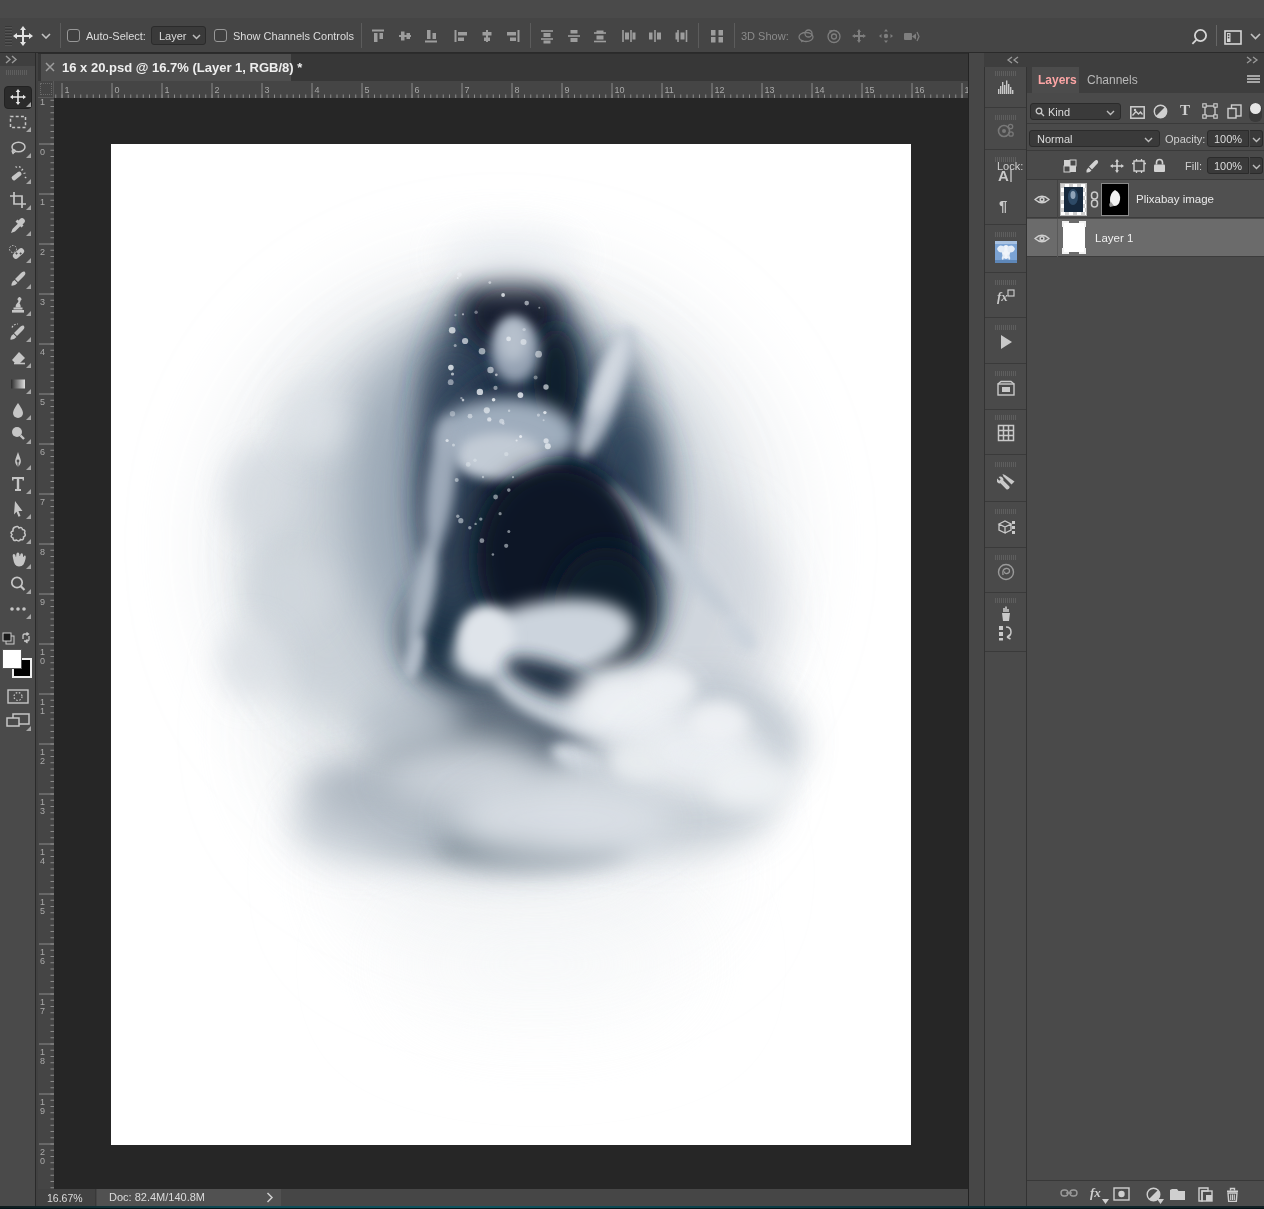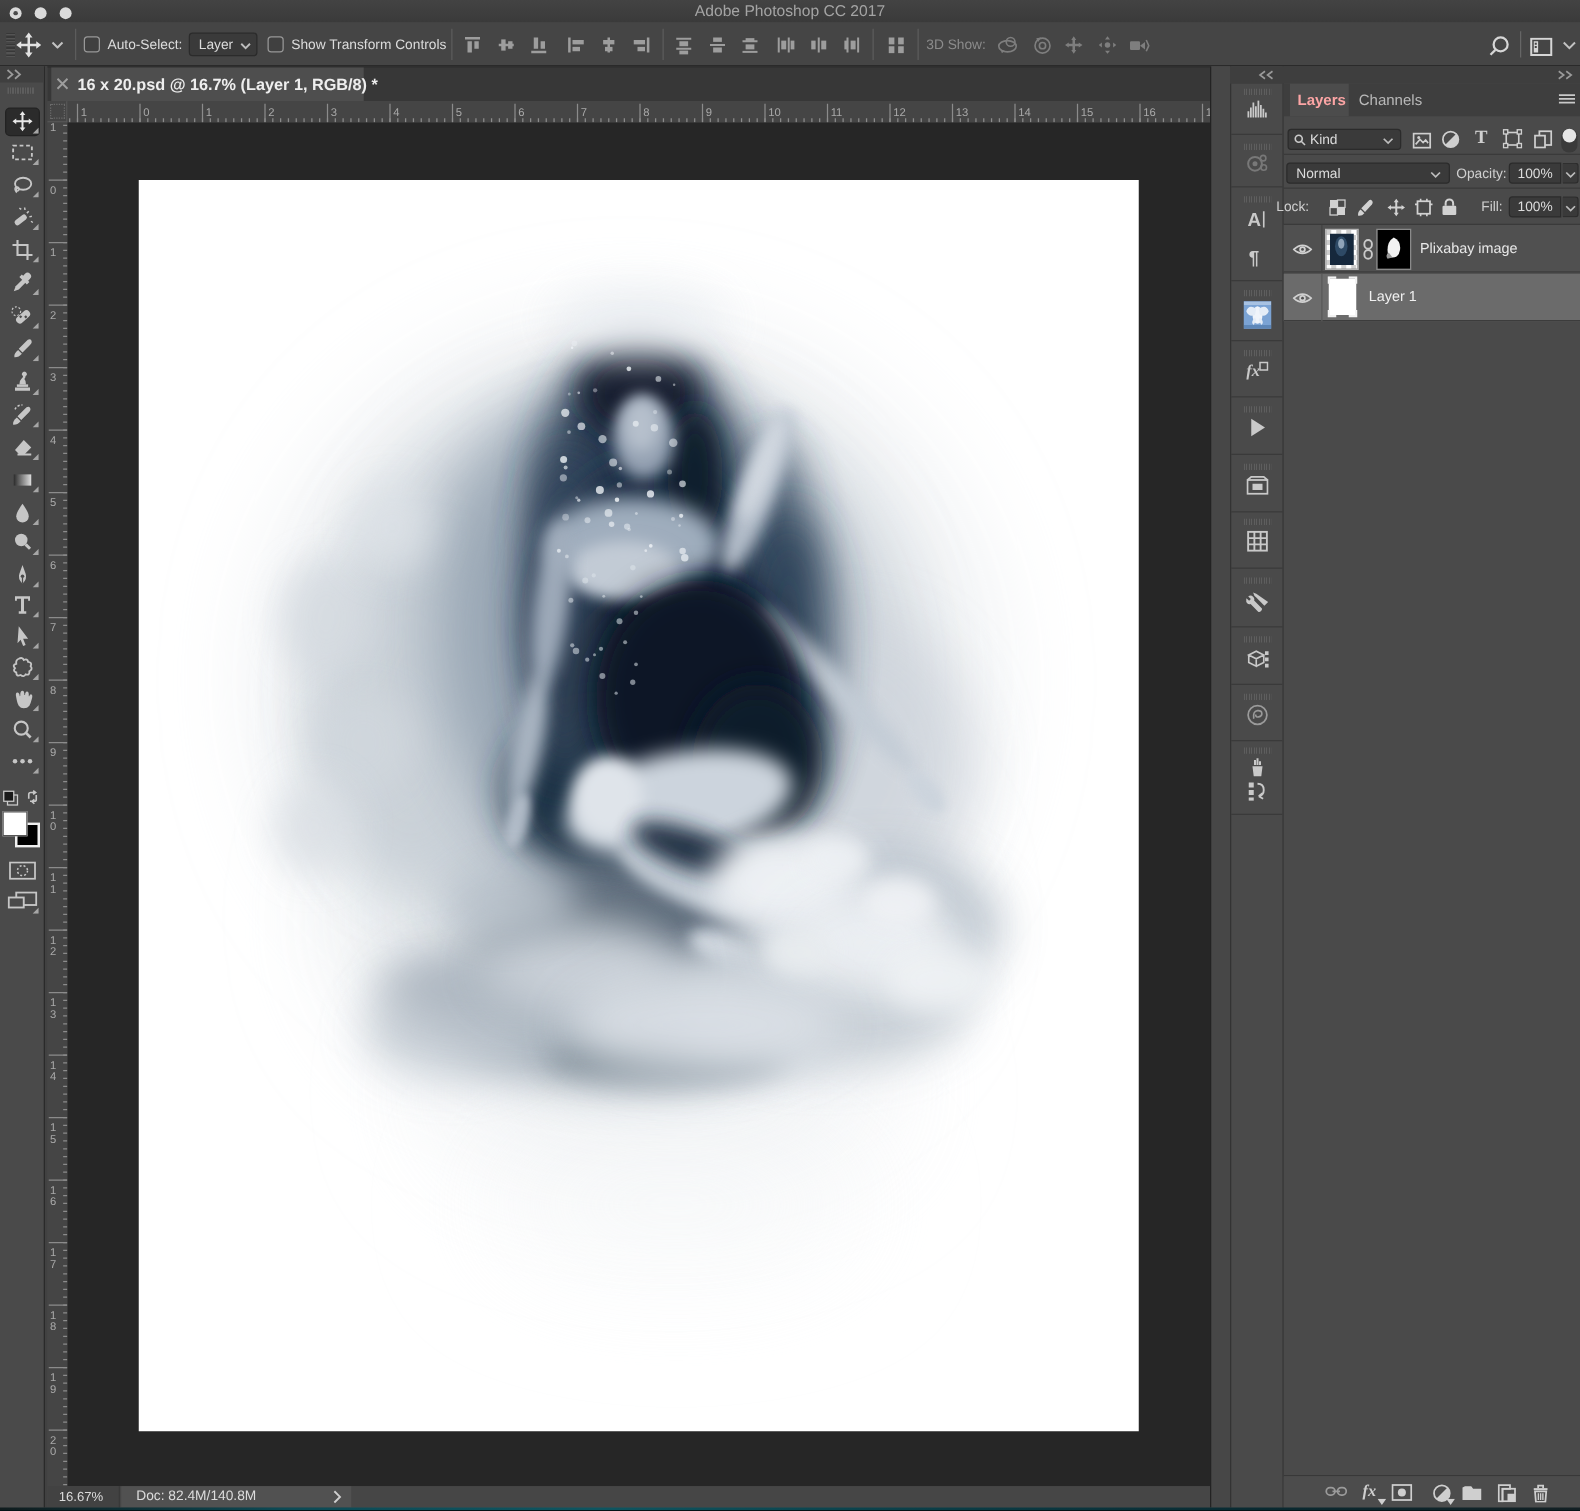--- a/index.html
+++ b/index.html
@@ -3,48 +3,39 @@
 *{margin:0;padding:0;box-sizing:border-box}
 html,body{width:1264px;height:1209px;overflow:hidden;background:#4a4a4a;
  font-family:"Liberation Sans",sans-serif;-webkit-font-smoothing:antialiased}
 #app{position:relative;width:1264px;height:1209px;overflow:hidden}
 .abs{position:absolute}
 .txt{color:#dcdcdc;font-size:11px;white-space:nowrap}
 .sep{position:absolute;width:1px;background:#5c5c5c}
 </style></head>
 <body>
 <div id="app">
-<div class="abs" style="left:0;top:0;width:1264px;height:18px;background:linear-gradient(#434343,#3a3a3a)">
-      <svg width="70" height="18" viewBox="0 0 70 18" style="position:absolute;left:0;top:0">
-        <circle cx="12.5" cy="10.5" r="4.8" fill="#d9d9d9"></circle>
-        <circle cx="12.5" cy="10.5" r="1.8" fill="#4a4a4a"></circle>
-        <circle cx="32.5" cy="10.5" r="4.8" fill="#dadada"></circle>
-        <circle cx="52.5" cy="10.5" r="4.8" fill="#dadada"></circle>
-      </svg>
-      <div class="abs" style="left:0;top:2px;width:1264px;text-align:center;font-size:12.5px;color:#a4a4a4">Adobe Photoshop CC 2017</div>
-    </div>
     <div class="abs" style="left:0;top:18px;width:1264px;height:35px;background:#454545;border-bottom:1px solid #2a2a2a">
       <div class="abs" style="left:5px;top:7px;width:7px;height:22px;background:repeating-linear-gradient(#454545 0,#454545 1px,#383838 1px,#383838 2px,#545454 2px,#545454 3px)"></div>
       <svg width="24" height="24" viewBox="0 0 24 24" style="position:absolute;left:11px;top:6px">
         <path d="M12 2 L15 6 H13 V11 H18 V9 L22 12 L18 15 V13 H13 V18 H15 L12 22 L9 18 H11 V13 H6 V15 L2 12 L6 9 V11 H11 V6 H9 Z" fill="#e3e3e3"></path>
       </svg>
       <svg width="10" height="6" viewBox="0 0 10 6" style="position:absolute;left:41px;top:15px">
         <path d="M1 1 L5 5 L9 1" stroke="#c2c2c2" stroke-width="1.6" fill="none"></path>
       </svg>
       <div class="sep" style="left:60px;top:5px;height:25px"></div>
       <div class="abs" style="left:67px;top:11px;width:13px;height:13px;border:1px solid #989898;border-radius:3px;background:#404040"></div>
       <div class="abs txt" style="left:86px;top:12px">Auto-Select:</div>
       <div class="abs" style="left:151px;top:8px;width:55px;height:19px;background:#3a3a3a;border:1px solid #2b2b2b;border-radius:3px">
         <div class="txt" style="position:absolute;left:7px;top:3px">Layer</div>
         <svg width="9" height="6" viewBox="0 0 9 6" style="position:absolute;right:4px;top:7px">
           <path d="M1 1 L4.5 4.5 L8 1" stroke="#bdbdbd" stroke-width="1.5" fill="none"></path>
         </svg>
       </div>
       <div class="abs" style="left:214px;top:11px;width:13px;height:13px;border:1px solid #989898;border-radius:3px;background:#404040"></div>
-      <div class="abs txt" style="left:233px;top:12px">Show Transform Controls</div>
+      <div class="abs txt" style="left:233px;top:12px">Show Channels Controls</div>
       <div class="sep" style="left:361px;top:5px;height:25px"></div>
       <svg width="16" height="16" viewBox="0 0 16 16" style="position:absolute;left:370px;top:10px">
         <line x1="2" y1="2.5" x2="14" y2="2.5" stroke="#9d9d9d" stroke-width="2"></line>
         <rect x="4" y="5" width="3.5" height="9" fill="#9d9d9d"></rect>
         <rect x="9.5" y="5" width="3.5" height="6" fill="#9d9d9d"></rect>
       </svg>
       <svg width="16" height="16" viewBox="0 0 16 16" style="position:absolute;left:397px;top:10px">
         <line x1="2" y1="8" x2="14" y2="8" stroke="#9d9d9d" stroke-width="2"></line>
         <rect x="4" y="3.5" width="3.5" height="9" fill="#9d9d9d"></rect>
         <rect x="9.5" y="5" width="3.5" height="6" fill="#9d9d9d"></rect>
@@ -1074,21 +1065,21 @@
     <div class="abs" style="left:1165px;top:133px;font-size:11px;color:#cfcfcf">Opacity:</div>
     <div class="abs" style="left:1207px;top:130px;width:42px;height:17px;background:#3a3a3a;border:1px solid #2b2b2b;border-radius:3px 0 0 3px">
       <div style="position:absolute;left:6px;top:2px;font-size:11px;color:#dcdcdc">100%</div>
     </div>
     <div class="abs" style="left:1250px;top:130px;width:13px;height:17px;background:#3a3a3a;border:1px solid #2b2b2b;border-left:none;border-radius:0 3px 3px 0">
       <svg width="9" height="6" viewBox="0 0 9 6" style="position:absolute;left:2px;top:6px">
         <path d="M1 1 L4.5 4.5 L8 1" stroke="#bdbdbd" stroke-width="1.4" fill="none"></path>
       </svg>
     </div>
     <div class="abs" style="left:1027px;top:150px;width:237px;height:1px;background:#3a3a3a"></div>
-    <div class="abs" style="left:1021px;top:160px;font-size:11px;color:#cfcfcf">Lock:</div>
+    <div class="abs" style="left:997px;top:160px;font-size:11px;color:#cfcfcf">Lock:</div>
     <svg width="14" height="14" viewBox="0 0 14 14" style="position:absolute;left:1063px;top:159px">
       <rect x="1" y="1" width="6" height="6" fill="#d2d2d2"></rect>
       <rect x="7" y="7" width="6" height="6" fill="#d2d2d2"></rect>
       <rect x="7" y="1" width="6" height="6" fill="none" stroke="#d2d2d2" stroke-width="1"></rect>
       <rect x="1" y="7" width="6" height="6" fill="none" stroke="#d2d2d2" stroke-width="1"></rect>
     </svg>
     <svg width="15" height="15" viewBox="0 0 15 15" style="position:absolute;left:1085px;top:159px">
       <path d="M12 1 Q14 2.5 12.5 4.5 L7 10.5 L4 7.5 L9.5 2 Q11 0.5 12 1 Z" fill="#d2d2d2"></path>
       <path d="M3.5 8.5 L6.5 11.5 Q4.5 14 1.5 13.5 Q1 10.5 3.5 8.5 Z" fill="#d2d2d2"></path>
     </svg>

